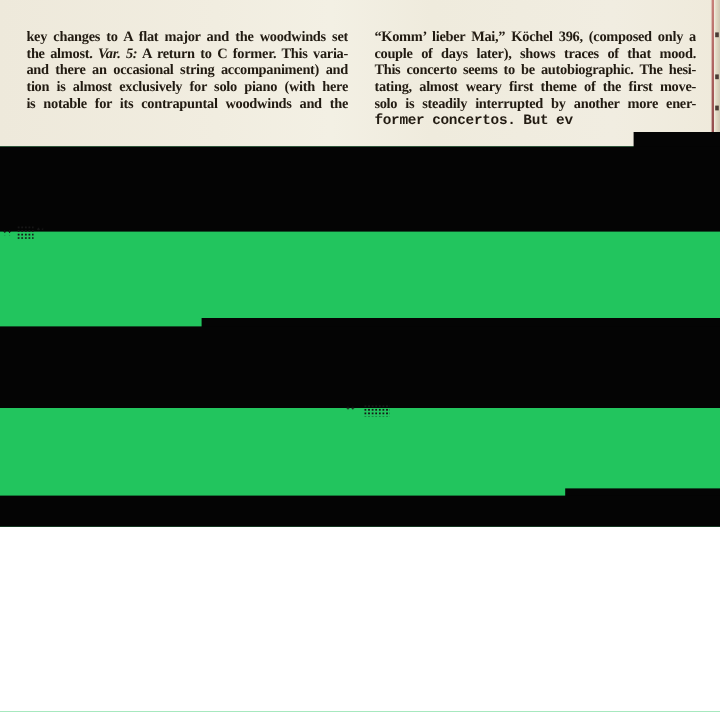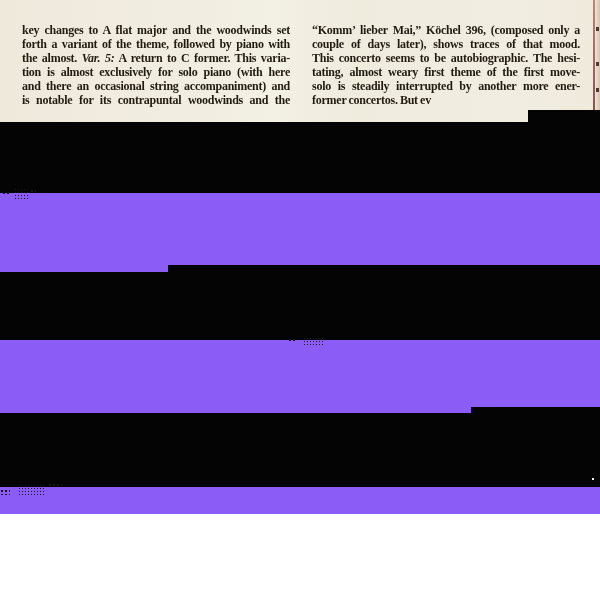--- a/index.html
+++ b/index.html
@@ -1,39 +1,39 @@
 <!DOCTYPE html>
 <html><head>
 <meta charset="utf-8">
 <style>
   html,body{margin:0;padding:0;}
   .screen{
     position:relative;
-    width:600px;height:514px;
-    background:#8b5cf6;
+    width:600px;height:439px;
+    background:#22c55e;
     overflow:hidden;
     font-family:"Liberation Serif", serif;
   }
   
   .paper{
     position:absolute;left:0;top:0;width:600px;height:122px;
     background:linear-gradient(90deg,#eee9db 0%,#f1ede0 30%,#f3f0e4 46%,#efebdd 60%,#f1ede1 85%,#efeadb 100%);
   }
   .col{
     position:absolute;top:23px;width:268px;
     font-size:12px;line-height:14.1px;font-weight:bold;
     color:#221b12;letter-spacing:-0.25px;word-spacing:-0.5px;
   }
   .col-left{left:22px;}
   .col-right{left:312px;}
   .tline{
     text-align:justify;text-align-last:justify;
     height:14.1px;overflow:hidden;
   }
-  .tline.no-just{text-align:left;text-align-last:left;}
+  .tline.no-just{text-align:left;text-align-last:left;font-family:Liberation Mono, monospace;}
   .ital{font-style:italic;font-family:Liberation Serif, serif;}
   
   .edge-outer{
     position:absolute;left:596px;top:0;width:4px;height:122px;
     background:linear-gradient(90deg,#e7dfcb,#cfc7b2);
   }
   .edge-red{
     position:absolute;left:593px;top:0;width:2px;height:120px;
     background:linear-gradient(180deg,#c78079,#aa5f5d 55%,#8e4a4a);
   }
@@ -59,24 +59,23 @@
 </style>
 </head>
 <body>
 
 <div class="screen">
 
   <div class="paper"></div>
 
   <div class="col col-left">
     <div class="tline">key changes to A flat major and the woodwinds set</div>
-    <div class="tline">forth a variant of the theme, followed by piano with</div>
     <div class="tline"><span>the almost. </span><span class="ital">Var. 5:</span><span> A return to C former. This varia-</span></div>
+    <div class="tline">and there an occasional string accompaniment) and</div>
     <div class="tline">tion is almost exclusively for solo piano (with here</div>
-    <div class="tline">and there an occasional string accompaniment) and</div>
     <div class="tline">is notable for its contrapuntal woodwinds and the</div>
   </div>
 
   <div class="col col-right">
     <div class="tline">“Komm’ lieber Mai,” Köchel 396, (composed only a</div>
     <div class="tline">couple of days later), shows traces of that mood.</div>
     <div class="tline">This concerto seems to be autobiographic. The hesi-</div>
     <div class="tline">tating, almost weary first theme of the first move-</div>
     <div class="tline">solo is steadily interrupted by another more ener-</div>
     <div class="tline no-just">former concertos. But ev</div>

